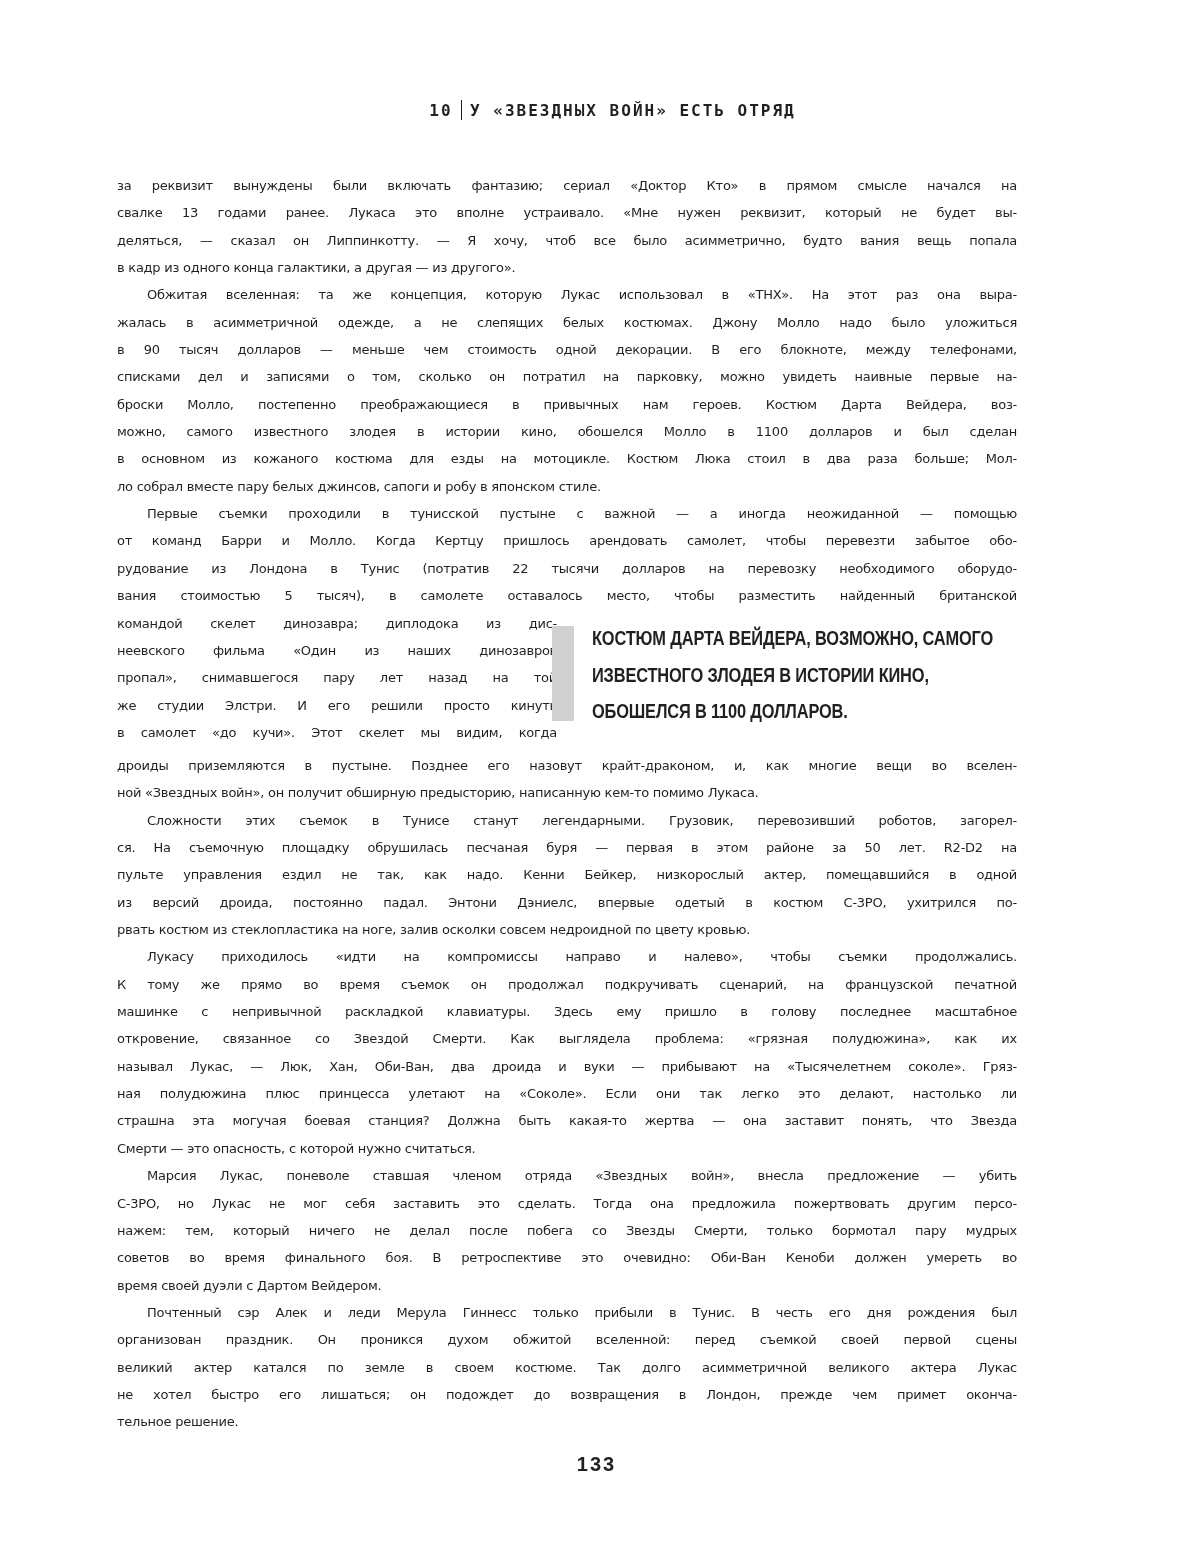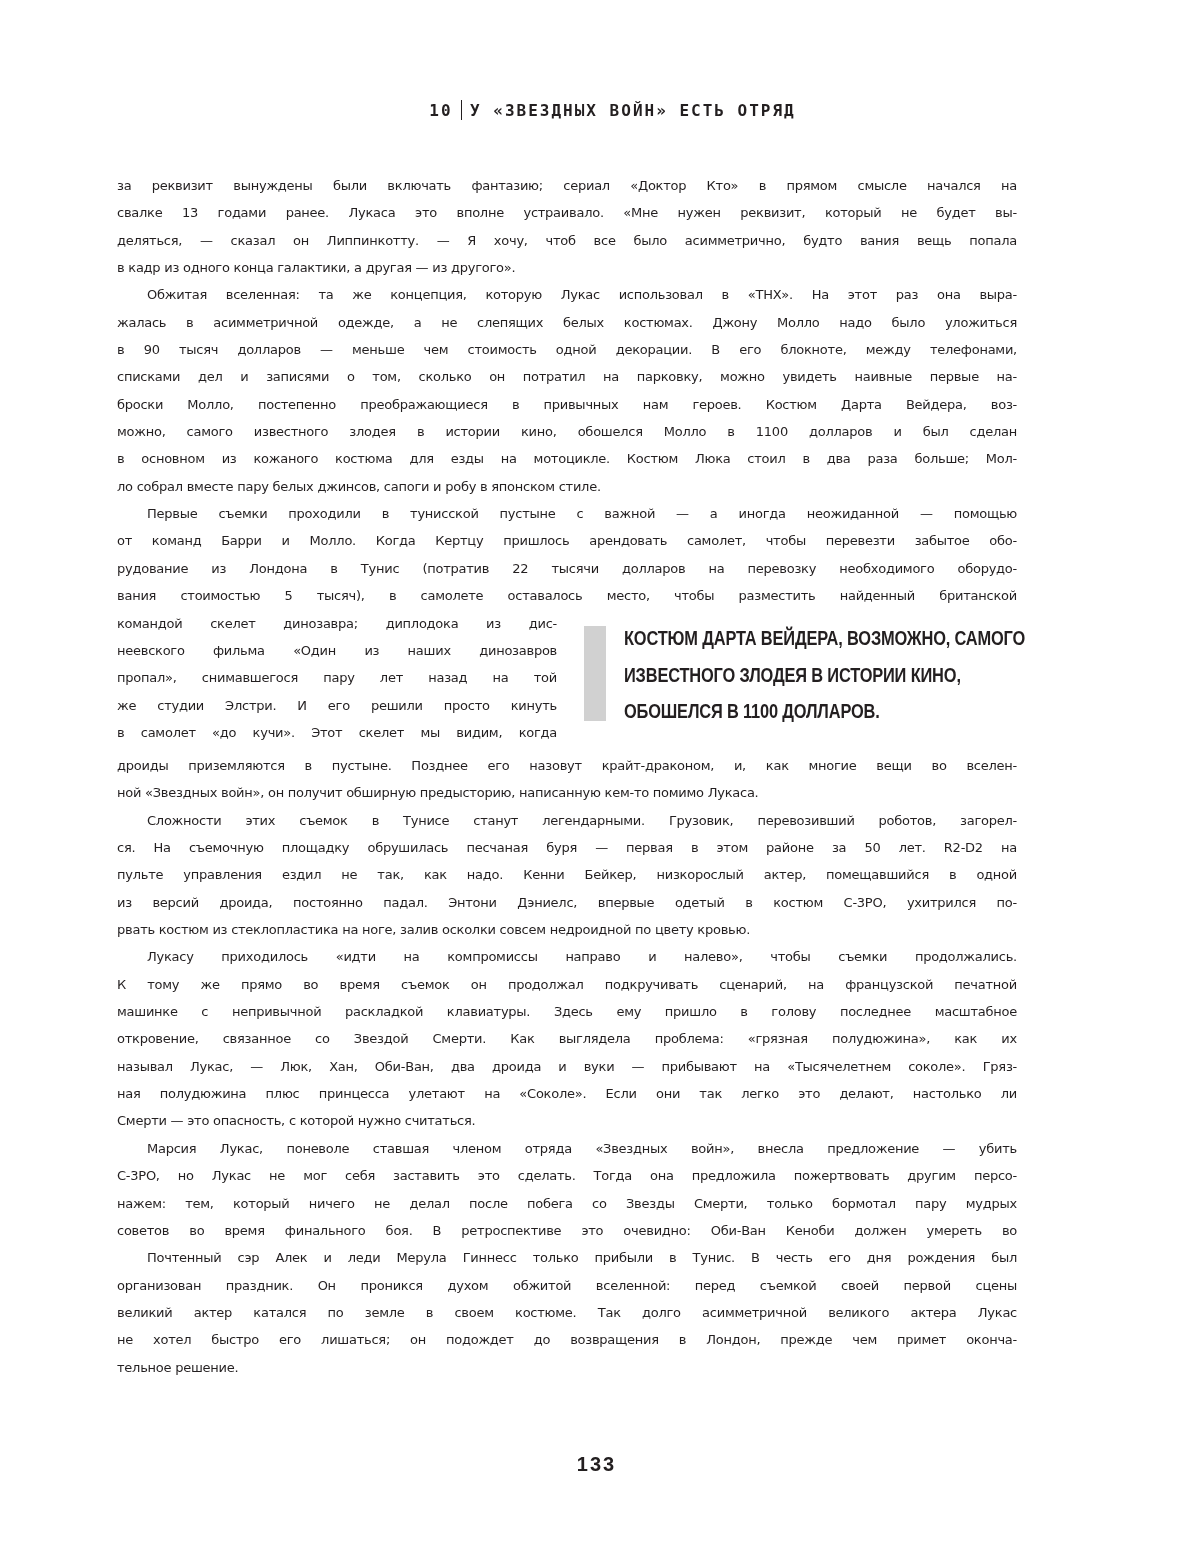--- a/index.html
+++ b/index.html
@@ -56,21 +56,21 @@
       text-align-last: left;
     }
     .line.indent {
       text-indent: 30px;
     }
     .text-narrow {
       width: 440px;
     }
     .pull-quote {
       position: absolute;
-      left: 584px;
+      left: 552px;
       top: 620px;
       width: 450px;
       height: 100px;
     }
     .pull-quote .bar {
       position: absolute;
       left: 0;
       top: 6px;
       width: 22px;
       height: 95px;
@@ -153,25 +153,27 @@
     <span class="line">ся. На съемочную площадку обрушилась песчаная буря — первая в этом районе за 50 лет. R2-D2 на</span>
     <span class="line">пульте управления ездил не так, как надо. Кенни Бейкер, низкорослый актер, помещавшийся в одной</span>
     <span class="line">из версий дроида, постоянно падал. Энтони Дэниелс, впервые одетый в костюм C-3PO, ухитрился по-</span>
     <span class="line last">рвать костюм из стеклопластика на ноге, залив осколки совсем недроидной по цвету кровью.</span>
     <span class="line indent">Лукасу приходилось «идти на компромиссы направо и налево», чтобы съемки продолжались.</span>
     <span class="line">К тому же прямо во время съемок он продолжал подкручивать сценарий, на французской печатной</span>
     <span class="line">машинке с непривычной раскладкой клавиатуры. Здесь ему пришло в голову последнее масштабное</span>
     <span class="line">откровение, связанное со Звездой Смерти. Как выглядела проблема: «грязная полудюжина», как их</span>
     <span class="line">называл Лукас, — Люк, Хан, Оби-Ван, два дроида и вуки — прибывают на «Тысячелетнем соколе». Гряз-</span>
     <span class="line">ная полудюжина плюс принцесса улетают на «Соколе». Если они так легко это делают, настолько ли</span>
+    <span class="line">страшна эта могучая боевая станция? Должна быть какая-то жертва — она заставит понять, что Звезда</span>
     <span class="line last">Смерти — это опасность, с которой нужно считаться.</span>
     <span class="line indent">Марсия Лукас, поневоле ставшая членом отряда «Звездных войн», внесла предложение — убить</span>
     <span class="line">C-3PO, но Лукас не мог себя заставить это сделать. Тогда она предложила пожертвовать другим персо-</span>
     <span class="line">нажем: тем, который ничего не делал после побега со Звезды Смерти, только бормотал пару мудрых</span>
     <span class="line">советов во время финального боя. В ретроспективе это очевидно: Оби-Ван Кеноби должен умереть во</span>
+    <span class="line last">время своей дуэли с Дартом Вейдером.</span>
     <span class="line indent">Почтенный сэр Алек и леди Мерула Гиннесс только прибыли в Тунис. В честь его дня рождения был</span>
     <span class="line">организован праздник. Он проникся духом обжитой вселенной: перед съемкой своей первой сцены</span>
     <span class="line">великий актер катался по земле в своем костюме. Так долго асимметричной великого актера Лукас</span>
     <span class="line">не хотел быстро его лишаться; он подождет до возвращения в Лондон, прежде чем примет оконча-</span>
     <span class="line last">тельное решение.</span>
   </div>
 
 <div class="page-number">133</div>
 
 </body></html>

